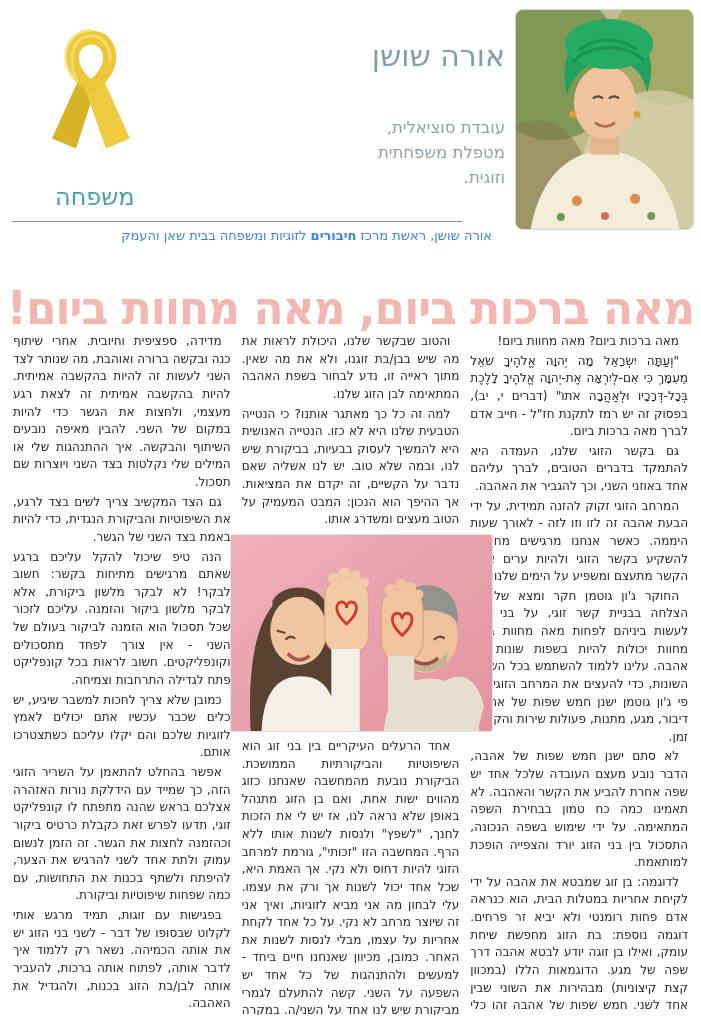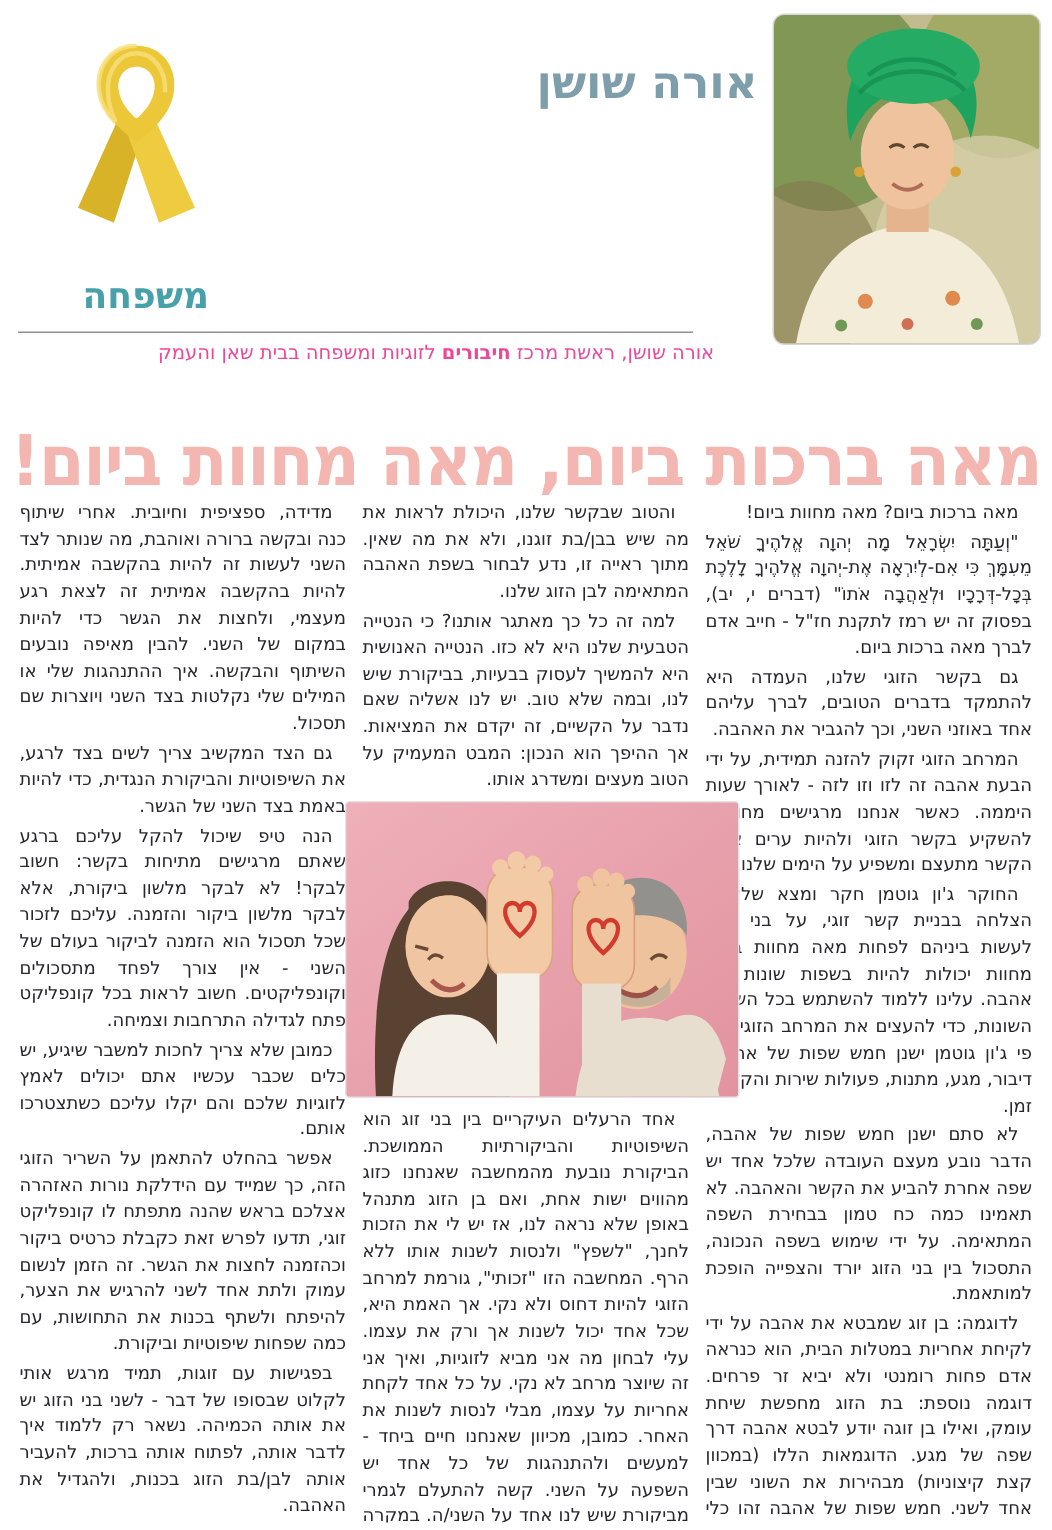--- a/index.html
+++ b/index.html
@@ -12,36 +12,36 @@
     direction:rtl;
   }
   
   .ribbon{position:absolute;left:36px;top:20px;width:110px;height:140px;}
   .portrait{
     position:absolute;right:7px;top:9px;width:177px;height:219px;
     border:1px solid #d6d6d6;border-radius:8px;overflow:hidden;background:#c9c29a;
   }
   .author-name{
     position:absolute;top:38px;right:196px;
-    font-size:30px;font-weight:bold;color:#7f9eac;letter-spacing:0;
+    font-size:30px;font-weight:normal;color:#7f9eac;letter-spacing:0;
   }
   .author-role{
     position:absolute;top:116px;right:196px;width:152px;
     font-size:16.5px;line-height:1.5;color:#93a1ab;text-align:right;
   }
   .section-label{
     position:absolute;top:183px;left:55px;
-    font-size:24px;font-weight:bold;color:#47a0aa;
+    font-size:24px;font-weight:normal;color:#47a0aa;
   }
   .section-rule{
     position:absolute;top:221px;left:12px;width:450px;height:1px;background:#8f8f8f;
   }
   .byline{
-    position:absolute;top:228px;right:225px;white-space:nowrap;
-    font-size:13px;color:#ec4899;
+    position:absolute;top:228px;right:209px;white-space:nowrap;
+    font-size:13px;color:#3b82f6;
   }
   .byline b{font-weight:bold;}
   .article-title{
     position:absolute;top:252px;left:0;right:0;text-align:center;
     font-size:44px;font-weight:bold;color:#f3b6b0;letter-spacing:-1px;
     transform:scaleY(1.06);transform-origin:top center;
   }
   
   .cols{
     position:absolute;top:333px;left:13px;right:13px;height:682px;
@@ -96,20 +96,21 @@
       <circle cx="56" cy="104" r="3.5" fill="#d8a43a"></circle>
         <circle cx="120" cy="104" r="3.5" fill="#d8a43a"></circle>
 
       <path d="M50 84 C40 36 66 14 92 16 C126 19 142 46 130 82 C124 52 96 44 82 50 C66 56 56 66 50 84 Z" fill="#1ea35e"></path>
       <ellipse cx="92" cy="34" rx="44" ry="25" fill="#25ab64"></ellipse>
       <path d="M56 52 C70 34 110 32 126 50 M62 40 C78 26 104 26 120 40" stroke="#128a4c" stroke-width="3" fill="none" opacity="0.7"></path>
     </svg>
   </div>
 
   <div class="author-name">אורה שושן</div>
+  <div class="author-role">עובדת סוציאלית, מטפלת משפחתית וזוגית.</div>
 
   <div class="section-label">משפחה</div>
   <div class="section-rule"></div>
 
   <div class="byline">
     <span>אורה שושן, ראשת מרכז </span><b>חיבורים</b><span> לזוגיות ומשפחה בבית שאן והעמק</span>
   </div>
 
   <h1 class="article-title">מאה ברכות ביום, מאה מחוות ביום!</h1>
 

